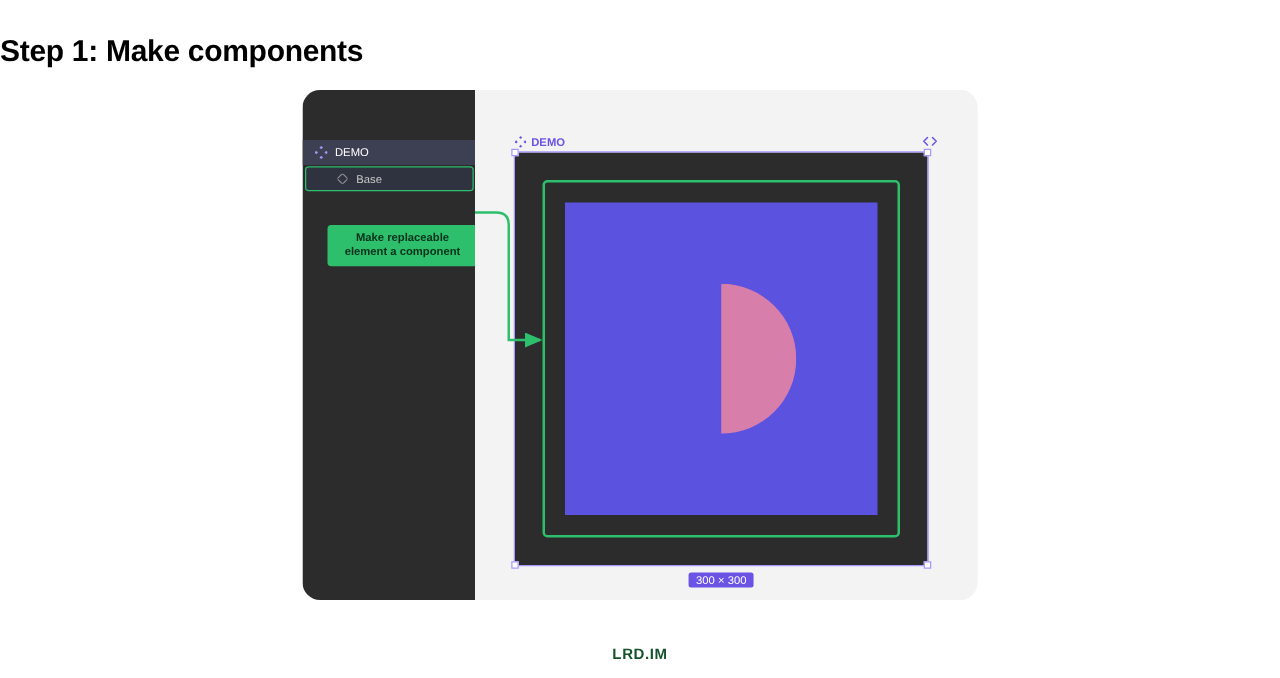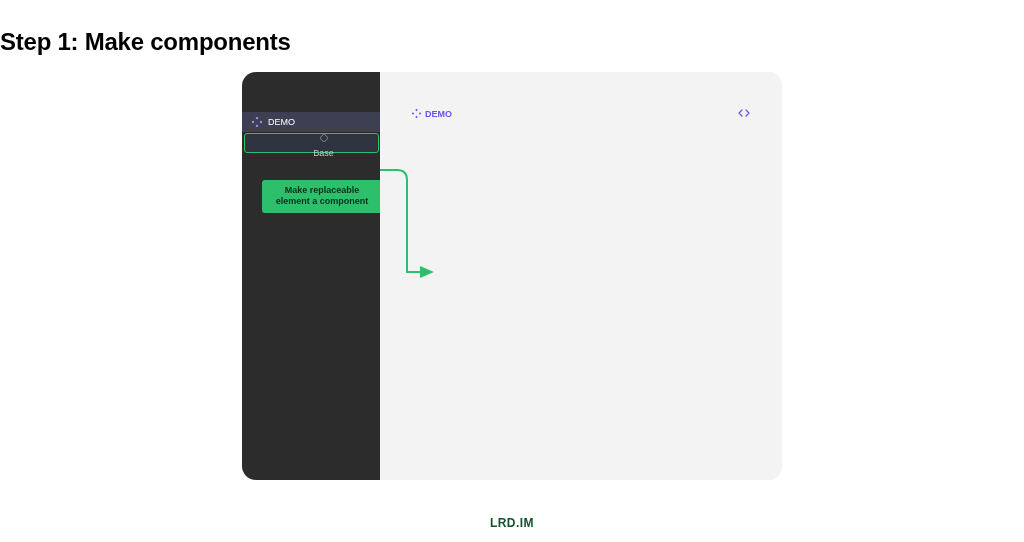--- a/index.html
+++ b/index.html
@@ -47,21 +47,20 @@
   .layer-row.root {
     background: #3d3f52;
     color: #fff;
   }
   .layer-row.child { padding-left: 24px; background: #35394a; }
   .layer-row.base {
     border: 1.5px solid #2dbf6b;
     border-radius: 3px;
     background: #2f3340;
     margin: 1px 1px 0 2px;
-    flex-direction: column;
   }
   .layer-icon { display:inline-flex; align-items:center; justify-content:center; width:10px; height:10px; }
   .layer-icon svg { display:block; }
   
   .annotation {
     position: absolute;
     top: 108px;
     left: 20px;
     background: #2dbf6b;
     color: #07311b;
@@ -224,20 +223,32 @@
         </span>
         <span>DEMO</span>
       </span>
       <span>
         <svg width="12" height="10" viewBox="0 0 12 10">
             <path d="M4 2L1 5l3 3M8 2l3 3-3 3" fill="none" stroke="#6b53e6" stroke-width="1.2" stroke-linecap="round" stroke-linejoin="round"></path>
           </svg>
       </span>
     </div>
 
+    <div class="demo-frame">
+      <div class="sel-handle tl"></div>
+      <div class="sel-handle tr"></div>
+      <div class="sel-handle bl"></div>
+      <div class="sel-handle br"></div>
+
+      <div class="green-select"></div>
+      <div class="purple-square"></div>
+      <div class="ball"></div>
+
+      <div class="dim-badge">300 × 300</div>
+    </div>
 
     <svg class="connector" style="top:0; left:-138px; width:540px; height:408px;" viewBox="0 0 540 408">
       <defs>
         <marker id="arrowhead" markerWidth="8" markerHeight="8" refX="6" refY="3" orient="auto">
           <path d="M0,0 L7,3 L0,6 Z" fill="#2dbf6b"></path>
         </marker>
       </defs>
       <path d="M138,98 L155,98 Q165,98 165,108 L165,200 L190,200" fill="none" stroke="#2dbf6b" stroke-width="2" marker-end="url(#arrowhead)"></path>
     </svg>
   </div>

